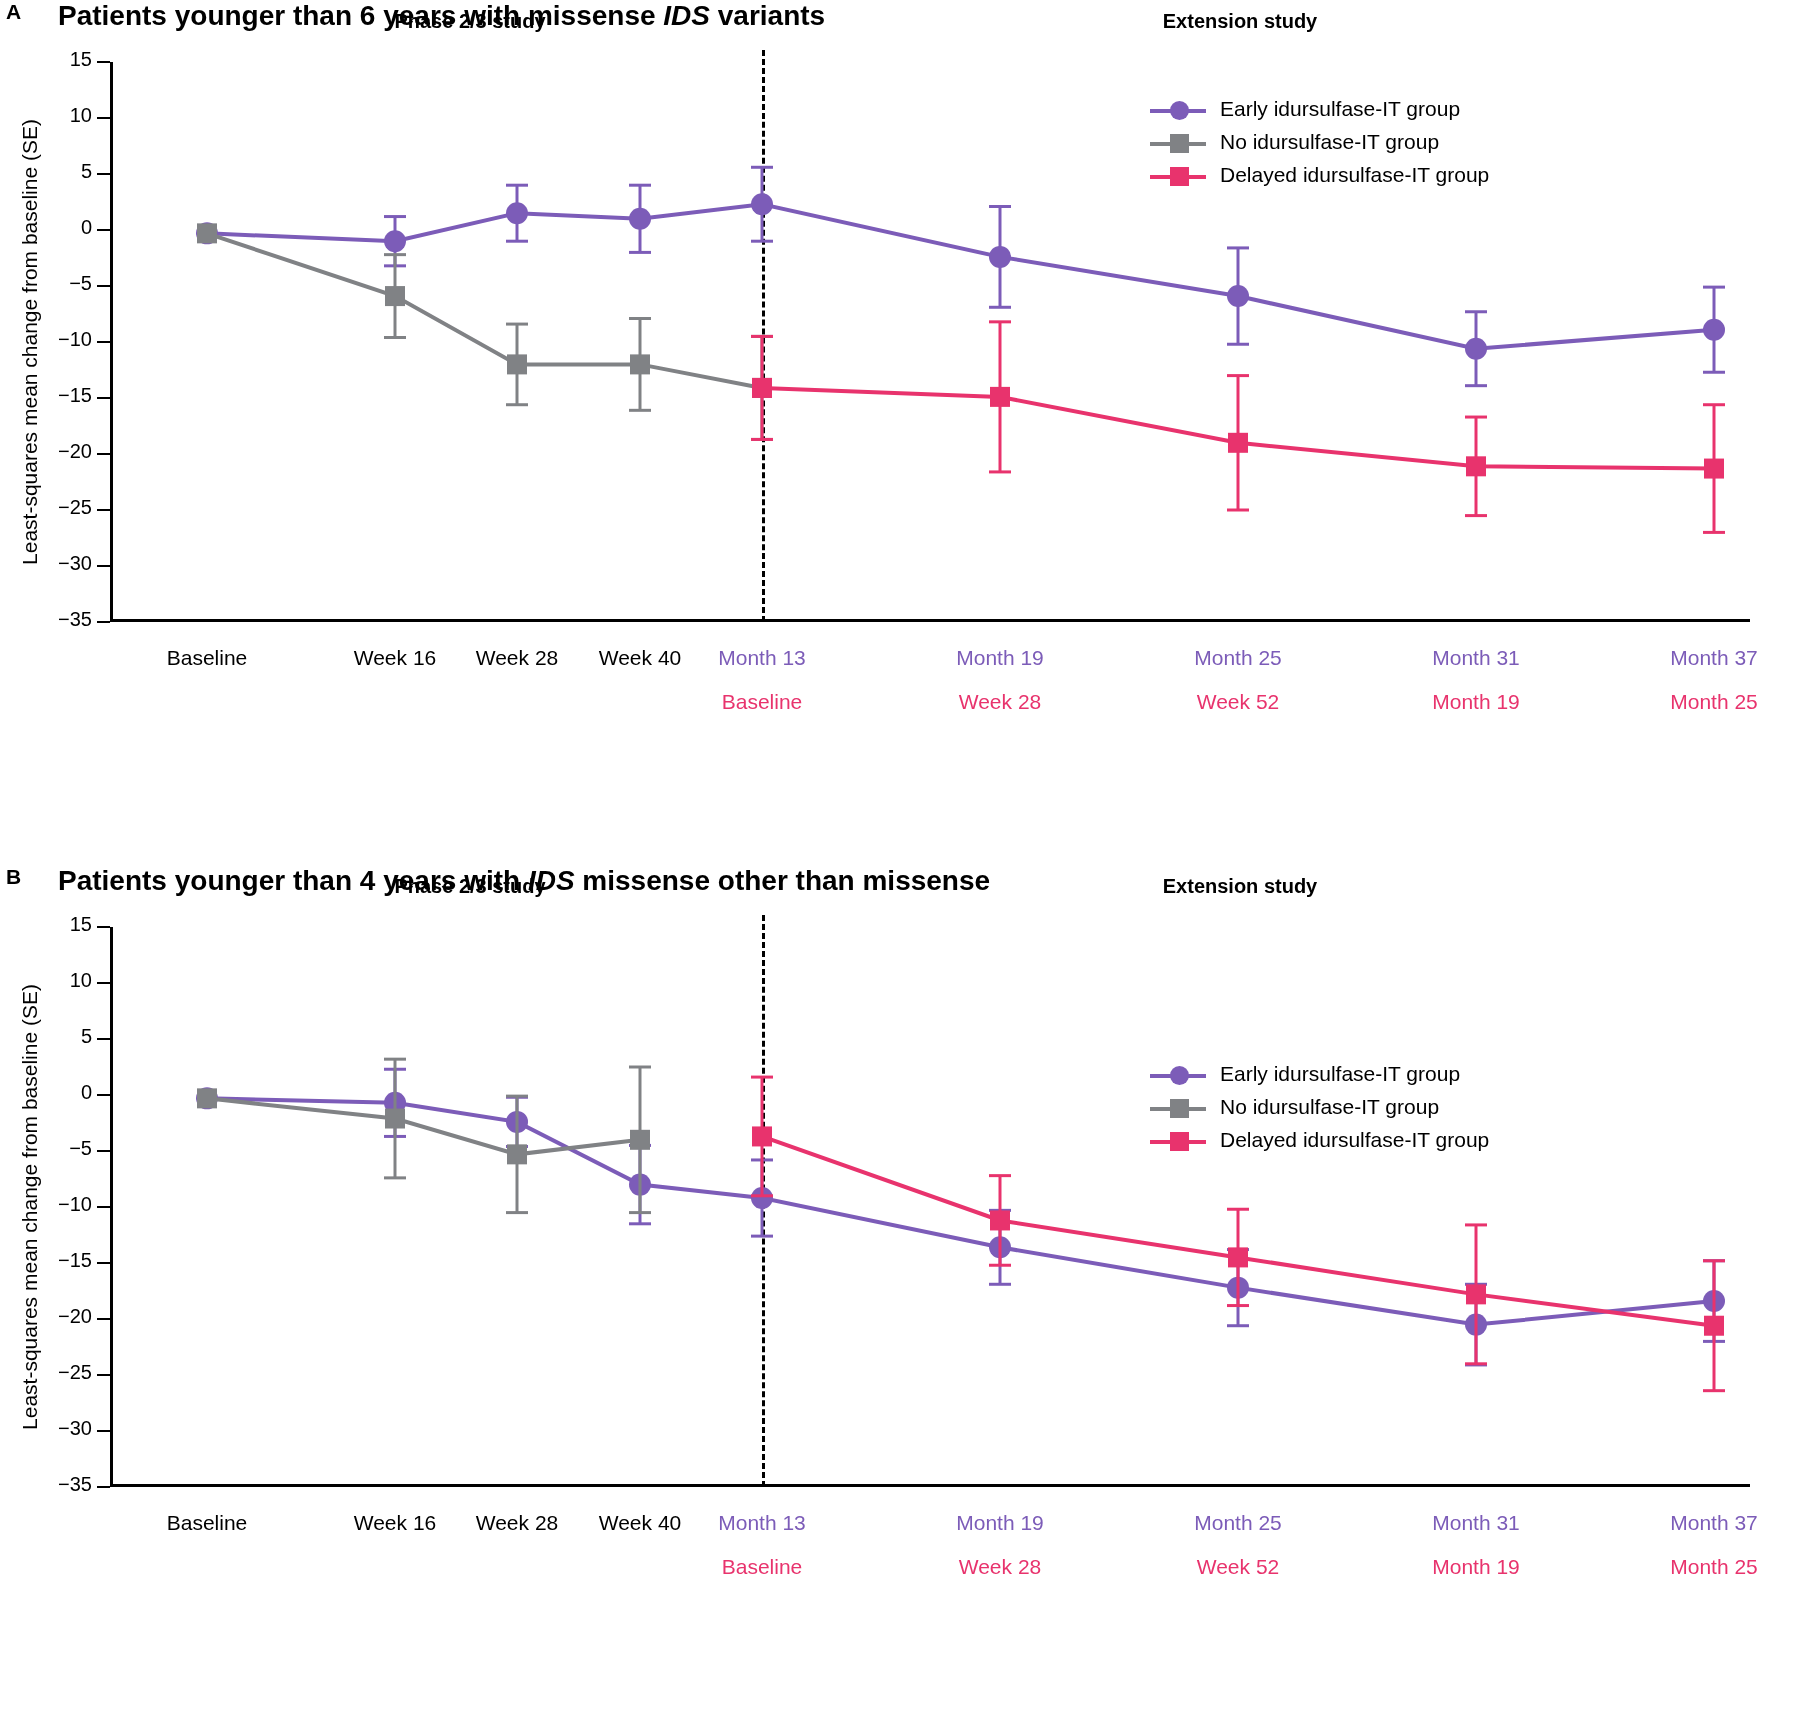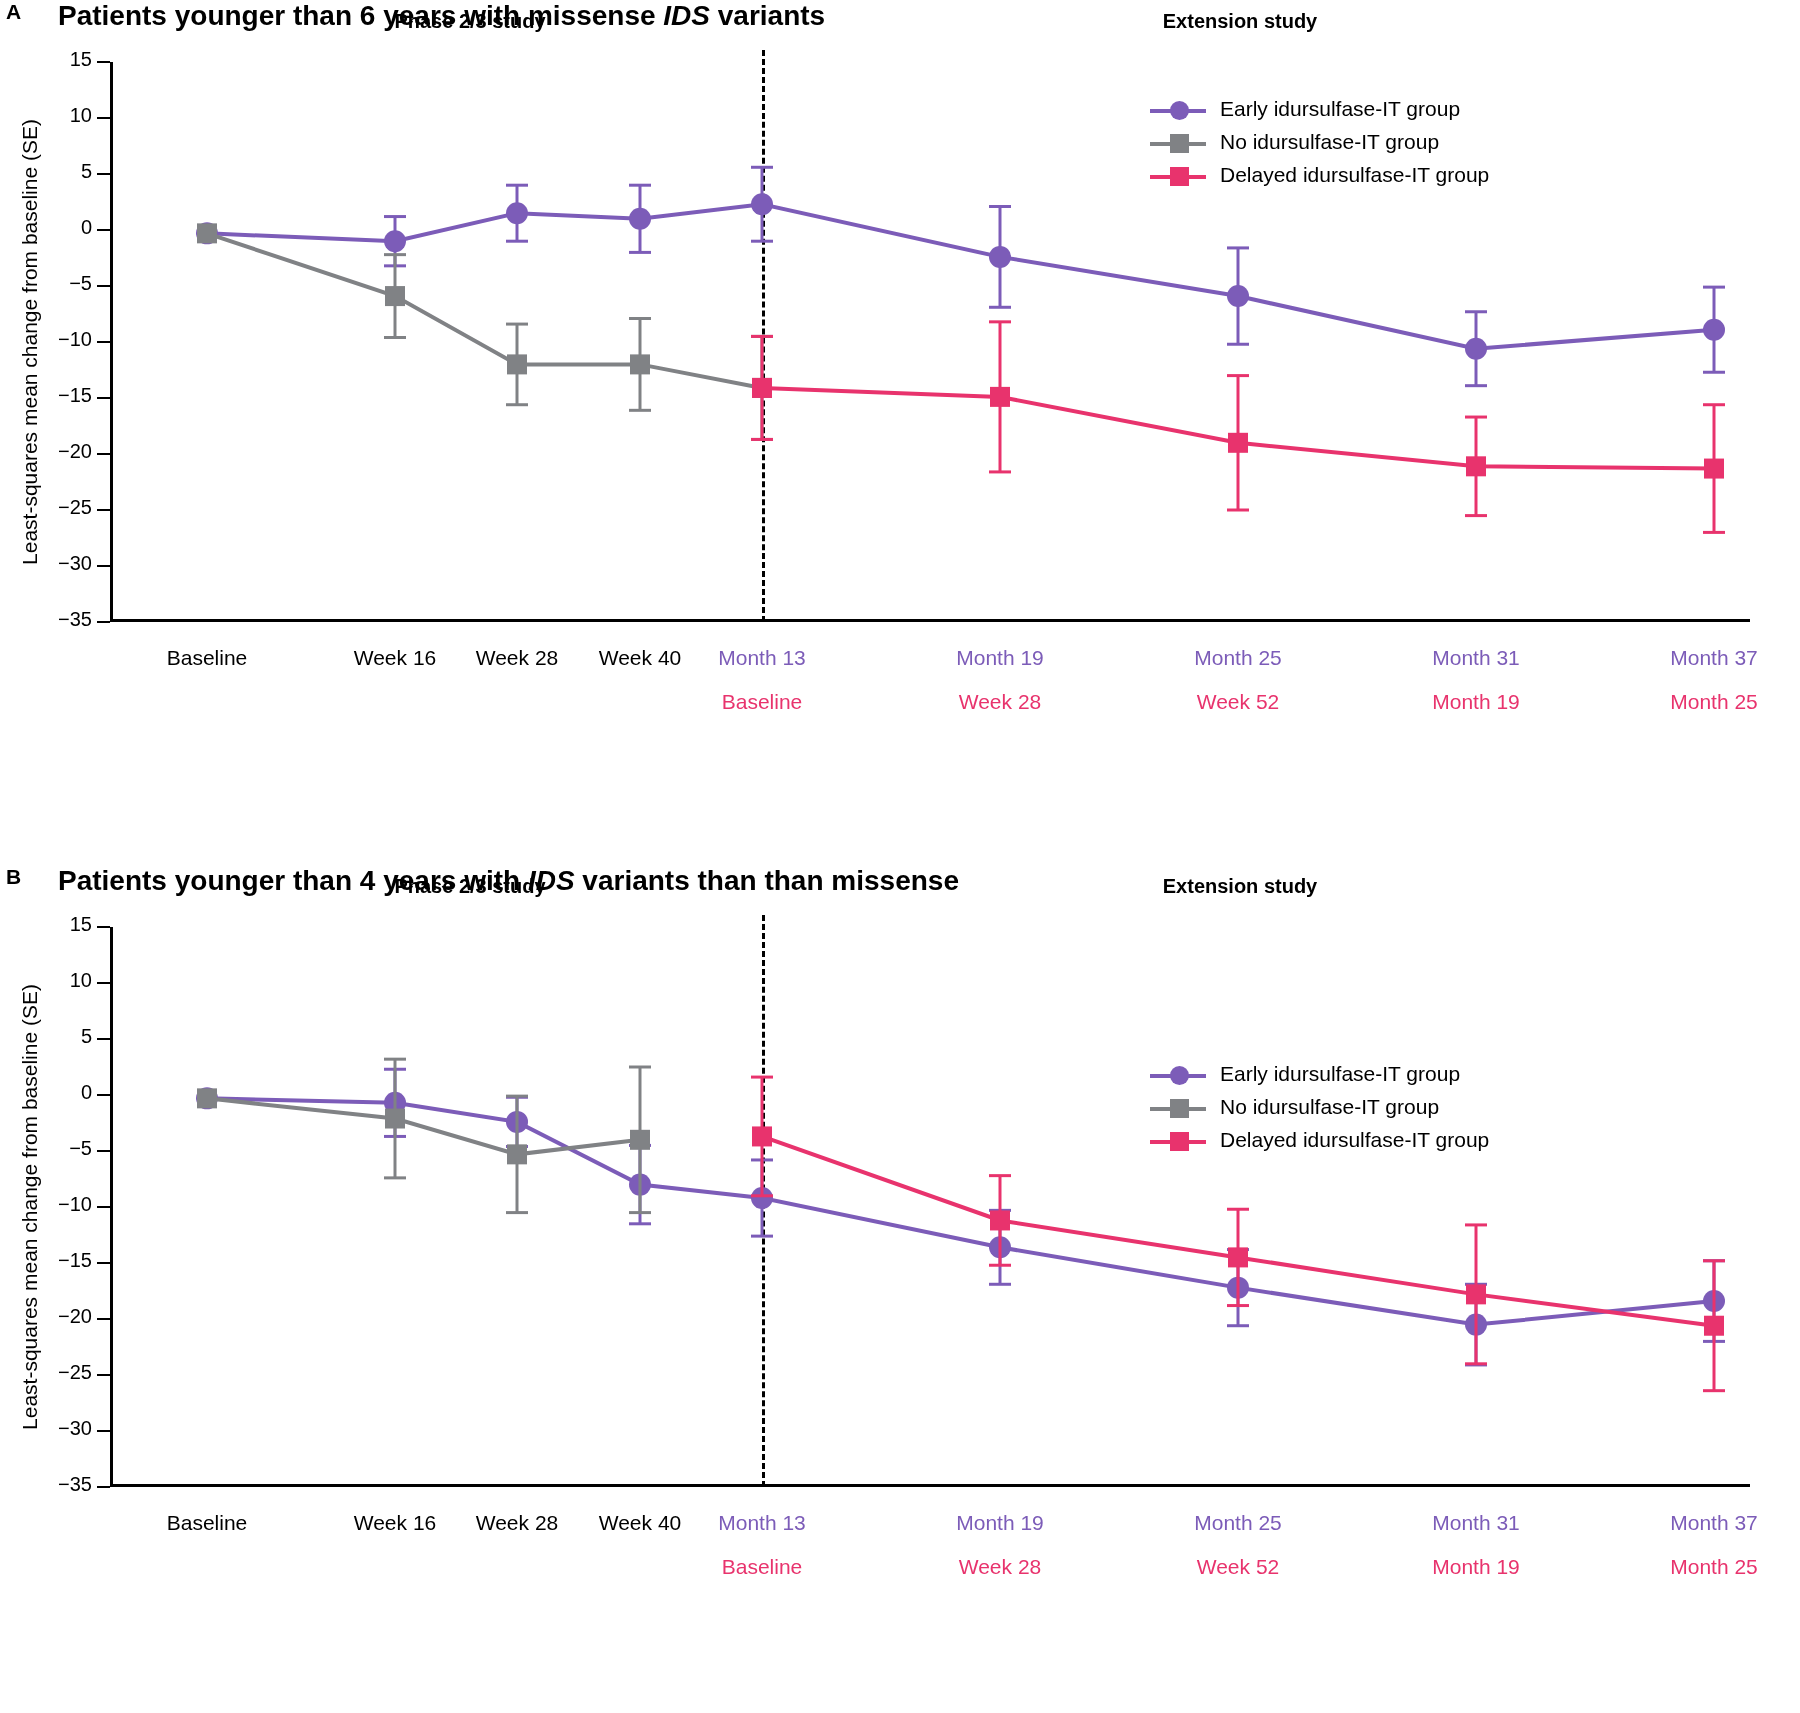--- a/index.html
+++ b/index.html
@@ -302,21 +302,21 @@
           <div class="legend-mark" style="background: rgb(232, 51, 109);"></div>
           <div class="legend-text">Delayed idursulfase-IT group</div>
         </div>
       </div>
     </div>
 </div>
 
 <div class="panel" id="panel-b">
   <div class="panel-letter">B</div>
   <div class="panel-title">
-    <span>Patients younger than 4 years with </span><i>IDS</i><span> variants than than missense</span>
+    <span>Patients younger than 4 years with </span><i>IDS</i><span> missense other than missense</span>
   </div>
   <div class="ylabel-wrap">
     <div class="ylabel">Least-squares mean change from baseline (SE)</div>
   </div>
   <div class="plot" id="plot-b">
     <div class="axis-line-y"></div>
     <div class="axis-line-x"></div>
   <div class="tick-y" style="top: -1px;"></div>
       <div class="tick-y-label" style="left: -70px; width: 52px; right: auto; top: -14px;">15</div>
       <div class="tick-y" style="top: 55px;"></div>

